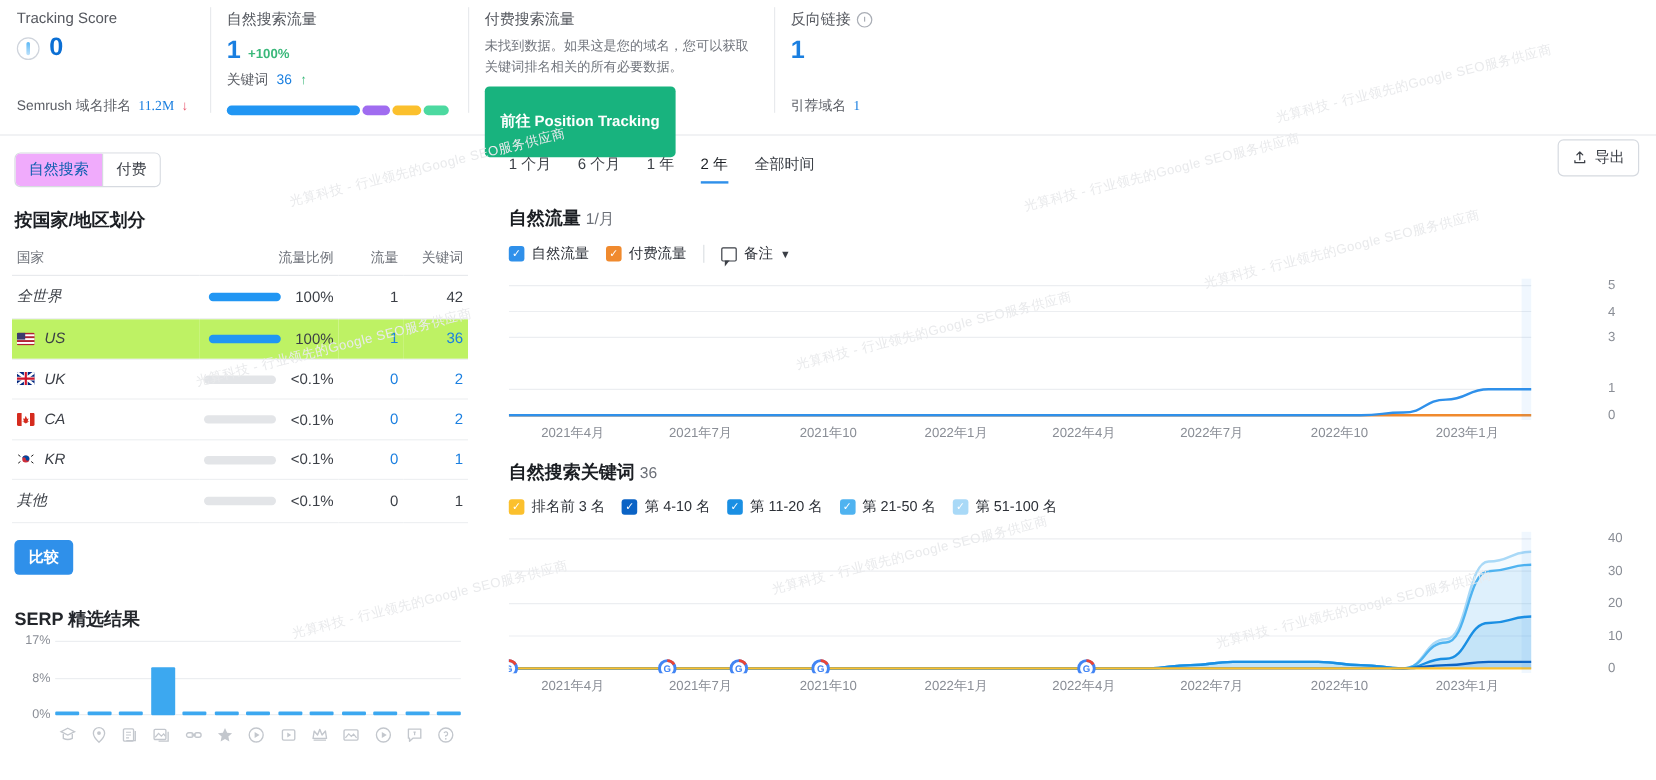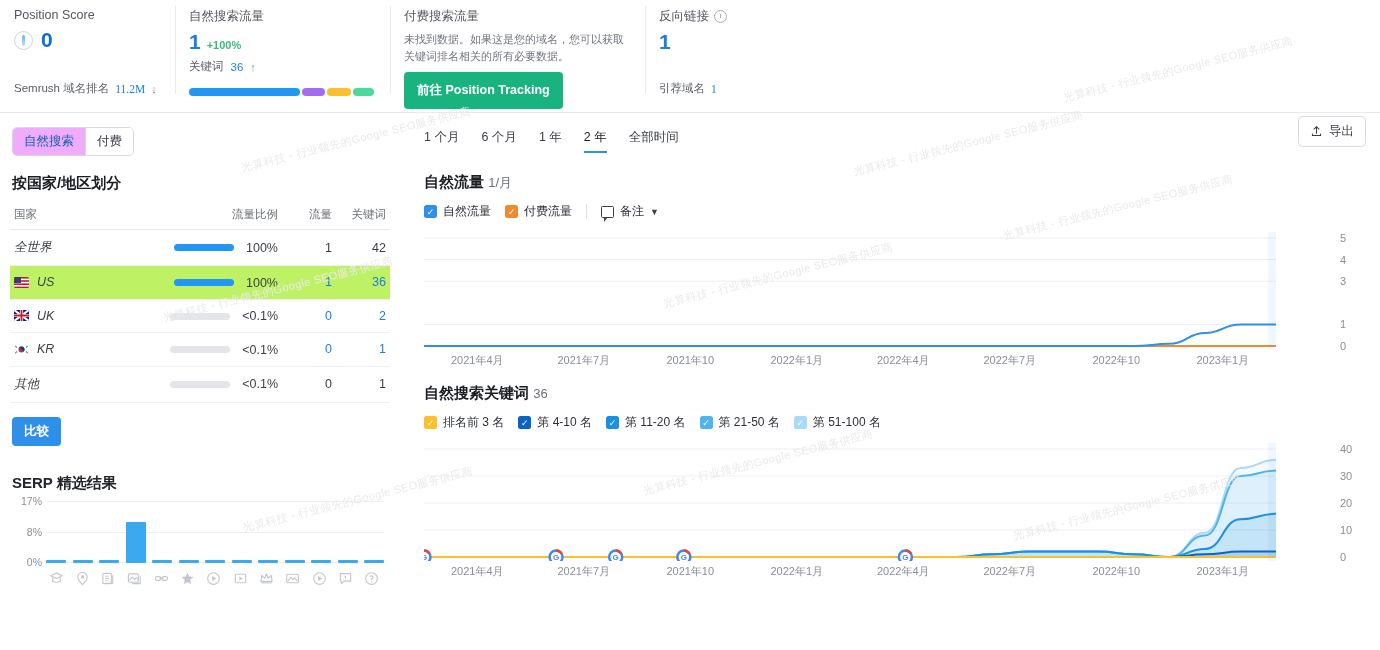--- a/index.html
+++ b/index.html
@@ -82,21 +82,21 @@
   }
   .seg { height: 8px; border-radius: 4px; }
   .paid-note {
     font-size: 11px; color: #70747c; line-height: 1.5;
     width: 225px; margin-bottom: 8px;
   }
   .btn-green {
     display: inline-block;
     background: #18b37e; color: #fff;
     font-size: 12.5px; font-weight: 700;
-    padding: 10px 13px; border-radius: 4px;
+    padding: 21px 13px; border-radius: 4px;
     border: none; cursor: pointer;
   }
   .clock-ic {
     display: inline-block; width: 13px; height: 13px;
     border: 1.3px solid #a9adb5; border-radius: 50%;
     position: relative;
   }
   .clock-ic::after {
     content: ""; position: absolute; left: 5px; top: 2.5px;
     width: 1.3px; height: 4px; background: #a9adb5;
@@ -224,21 +224,21 @@
   <div class="wm" style="left:660px;top:268px;">光算科技 - 行业领先的Google SEO服务供应商</div>
   <div class="wm" style="left:850px;top:136px;">光算科技 - 行业领先的Google SEO服务供应商</div>
   <div class="wm" style="left:1060px;top:62px;">光算科技 - 行业领先的Google SEO服务供应商</div>
   <div class="wm" style="left:1000px;top:200px;">光算科技 - 行业领先的Google SEO服务供应商</div>
   <div class="wm" style="left:640px;top:455px;">光算科技 - 行业领先的Google SEO服务供应商</div>
   <div class="wm" style="left:1010px;top:500px;">光算科技 - 行业领先的Google SEO服务供应商</div>
 
   <div class="summary">
 
     <div class="sum-cell c1">
-      <div class="sum-title">Position Score</div>
+      <div class="sum-title">Tracking Score</div>
       <div class="as-row">
         <span class="as-gauge"></span>
         <span class="as-val">0</span>
       </div>
       <div class="sum-foot">
         <span>Semrush 域名排名</span>
         <span class="v">11.2M</span>
         <span class="arrow-dn">↓</span>
       </div>
     </div>
@@ -357,20 +357,41 @@
                 </span></td>
               <td><span class="lnk">0</span></td>
               <td><span class="lnk">2</span></td>
             </tr>
             <tr>
               <td class="l">
                 <span class="cname">
                   <span class="flag">
                     <svg width="15" height="11">
                       <rect width="15" height="11" fill="#fff"></rect>
+                      <rect width="4" height="11" fill="#d52b1e"></rect>
+                      <rect x="11" width="4" height="11" fill="#d52b1e"></rect>
+                      <path d="M7.5 2.5 L8.6 5.2 L9.8 4.6 L9 7.2 L10.6 7 L7.5 9 L4.4 7 L6 7.2 L5.2 4.6 L6.4 5.2 Z" fill="#d52b1e"></path>
+                    </svg>
+                  </span>
+                  <span>CA</span>
+                </span>
+              </td>
+              <td><span style="display:inline-flex;align-items:center;gap:12px;justify-content:flex-end;width:100%">
+                  <span class="minibar" style="width:60px;background:#e3e5e8"></span>
+                  <span>&lt;0.1%</span>
+                </span></td>
+              <td><span class="lnk">0</span></td>
+              <td><span class="lnk">2</span></td>
+            </tr>
+            <tr>
+              <td class="l">
+                <span class="cname">
+                  <span class="flag">
+                    <svg width="15" height="11">
+                      <rect width="15" height="11" fill="#fff"></rect>
                       <circle cx="7.5" cy="5.5" r="3" fill="#cd2e3a"></circle>
                       <path d="M4.5 5.5 a1.5 1.5 0 0 1 3 0 a1.5 1.5 0 0 0 3 0 a3 3 0 0 0 -6 0" fill="#0047a0"></path>
                       <g stroke="#111" stroke-width=".8">
                         <path d="M1.2 2 L3 3.4 M1.2 9 L3 7.6 M13.8 2 L12 3.4 M13.8 9 L12 7.6"></path>
                       </g>
                     </svg>
                   </span>
                   <span>KR</span>
                 </span>
               </td>

